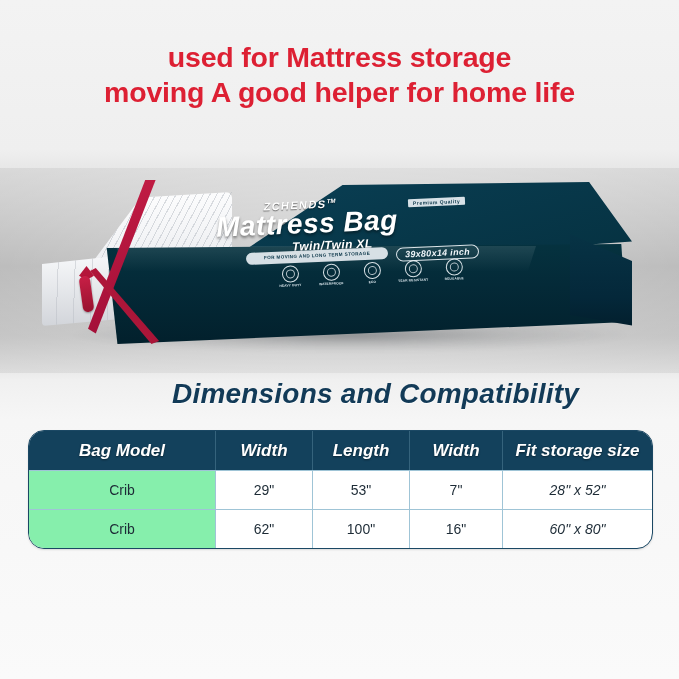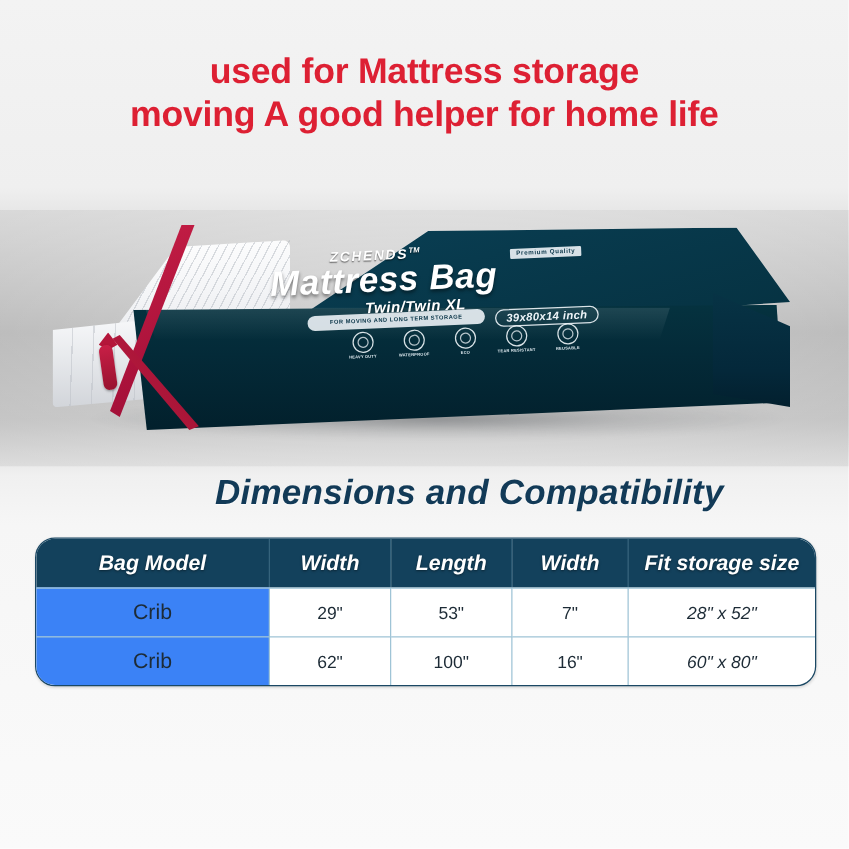--- a/index.html
+++ b/index.html
@@ -414,22 +414,22 @@
   table.dims thead th:last-child { border-right: none; }
   table.dims tbody td {
     border-top: 1.2px solid #9fc4d6;
     border-right: 1.2px solid #9fc4d6;
     padding: 7px 4px;
     text-align: center;
     height: 24px;
   }
   table.dims tbody td:last-child { border-right: none; }
   table.dims tbody td.model {
-    background: #3b82f6;
-    font-size: 17px;
+    background: #86efac;
+    font-size: 14px;
   }
   table.dims tbody td.fit {
     font-style: italic;
   }
   col.c-model { width: 187px; }
   col.c-width { width: 97px; }
   col.c-length { width: 97px; }
   col.c-height { width: 93px; }
   col.c-fit { width: 149px; }
 </style>

